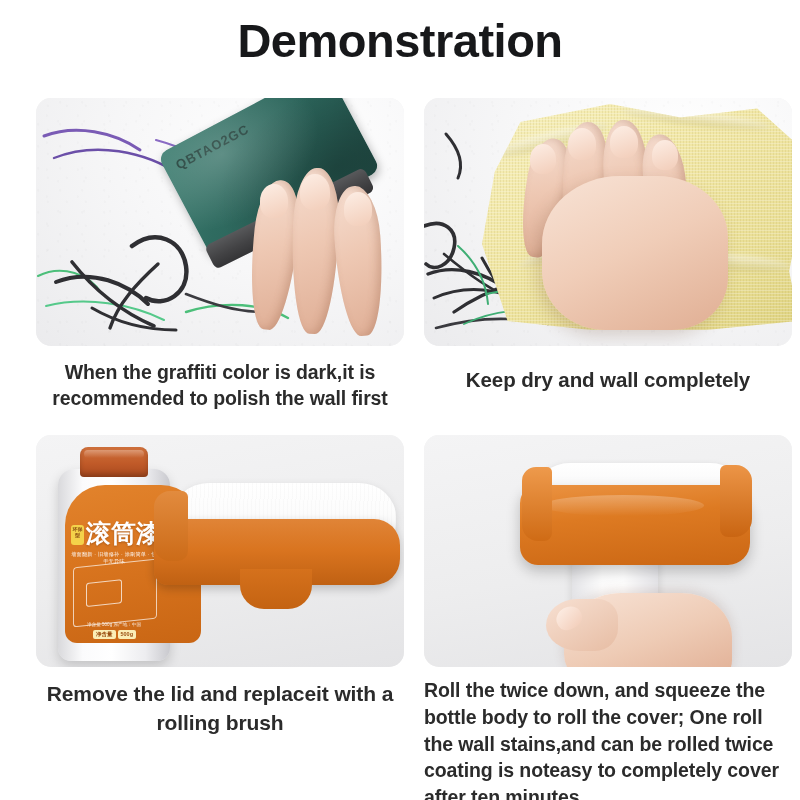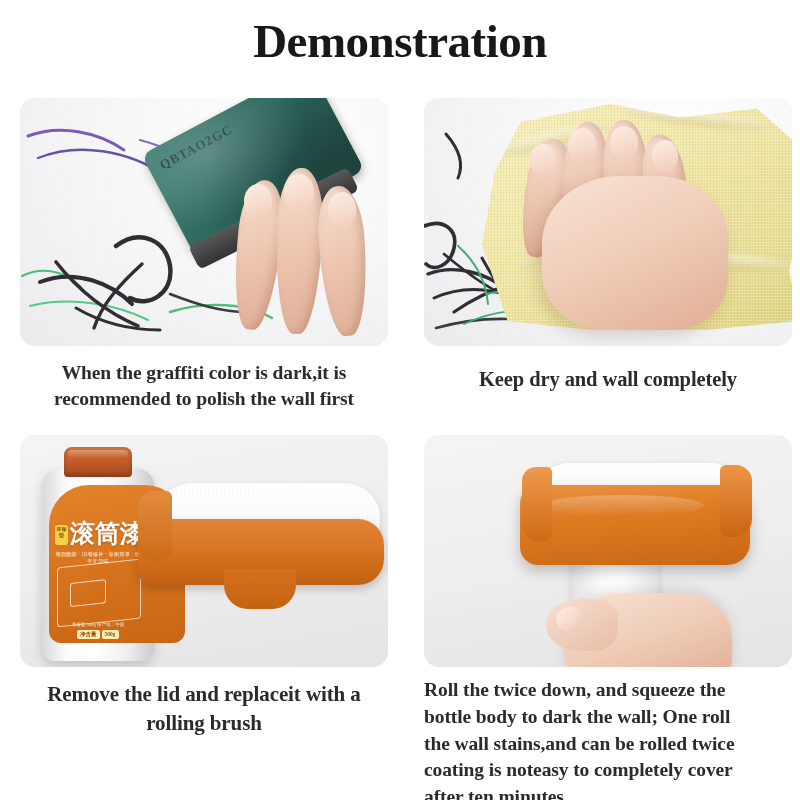--- a/index.html
+++ b/index.html
@@ -12,21 +12,20 @@
     height: 800px;
     font-family: "Liberation Sans", sans-serif;
     color: #1c1c1c;
     overflow: hidden;
   }
   .page {
     position: relative;
     width: 800px;
     height: 800px;
     background: #ffffff;
-    font-family: Liberation Serif, serif;
   }
 
   
   .title {
     position: absolute;
     top: 14px;
     left: 0;
     width: 800px;
     text-align: center;
     font-size: 47px;
@@ -39,20 +38,21 @@
   
   .grid {
     position: absolute;
     top: 98px;
     left: 20px;
     width: 772px;
   }
   .row {
     display: flex;
     justify-content: space-between;
+    margin-left: 16px;
   }
   .cell {
     width: 368px;
   }
 
   .photo {
     position: relative;
     width: 368px;
     border-radius: 15px;
     overflow: hidden;
@@ -571,21 +571,21 @@
 
           <div class="hand4">
             <div class="palm4"></div>
             <div class="thumb4"></div>
             <div class="nail" style="left:10px; top:30px; width:26px; height:22px; transform:rotate(-28deg);"></div>
           </div>
         </div>
 
         <div class="caption cap-c4">
           <div>Roll the twice down, and squeeze the</div>
-          <div>bottle body to dark the wall; One roll</div>
+          <div>bottle body to roll the cover; One roll</div>
           <div>the wall stains,and can be rolled twice</div>
           <div>coating is noteasy to completely cover</div>
           <div>after ten minutes</div>
         </div>
       </div>
     </div>
   </div>
 </div>
 
 </body></html>

